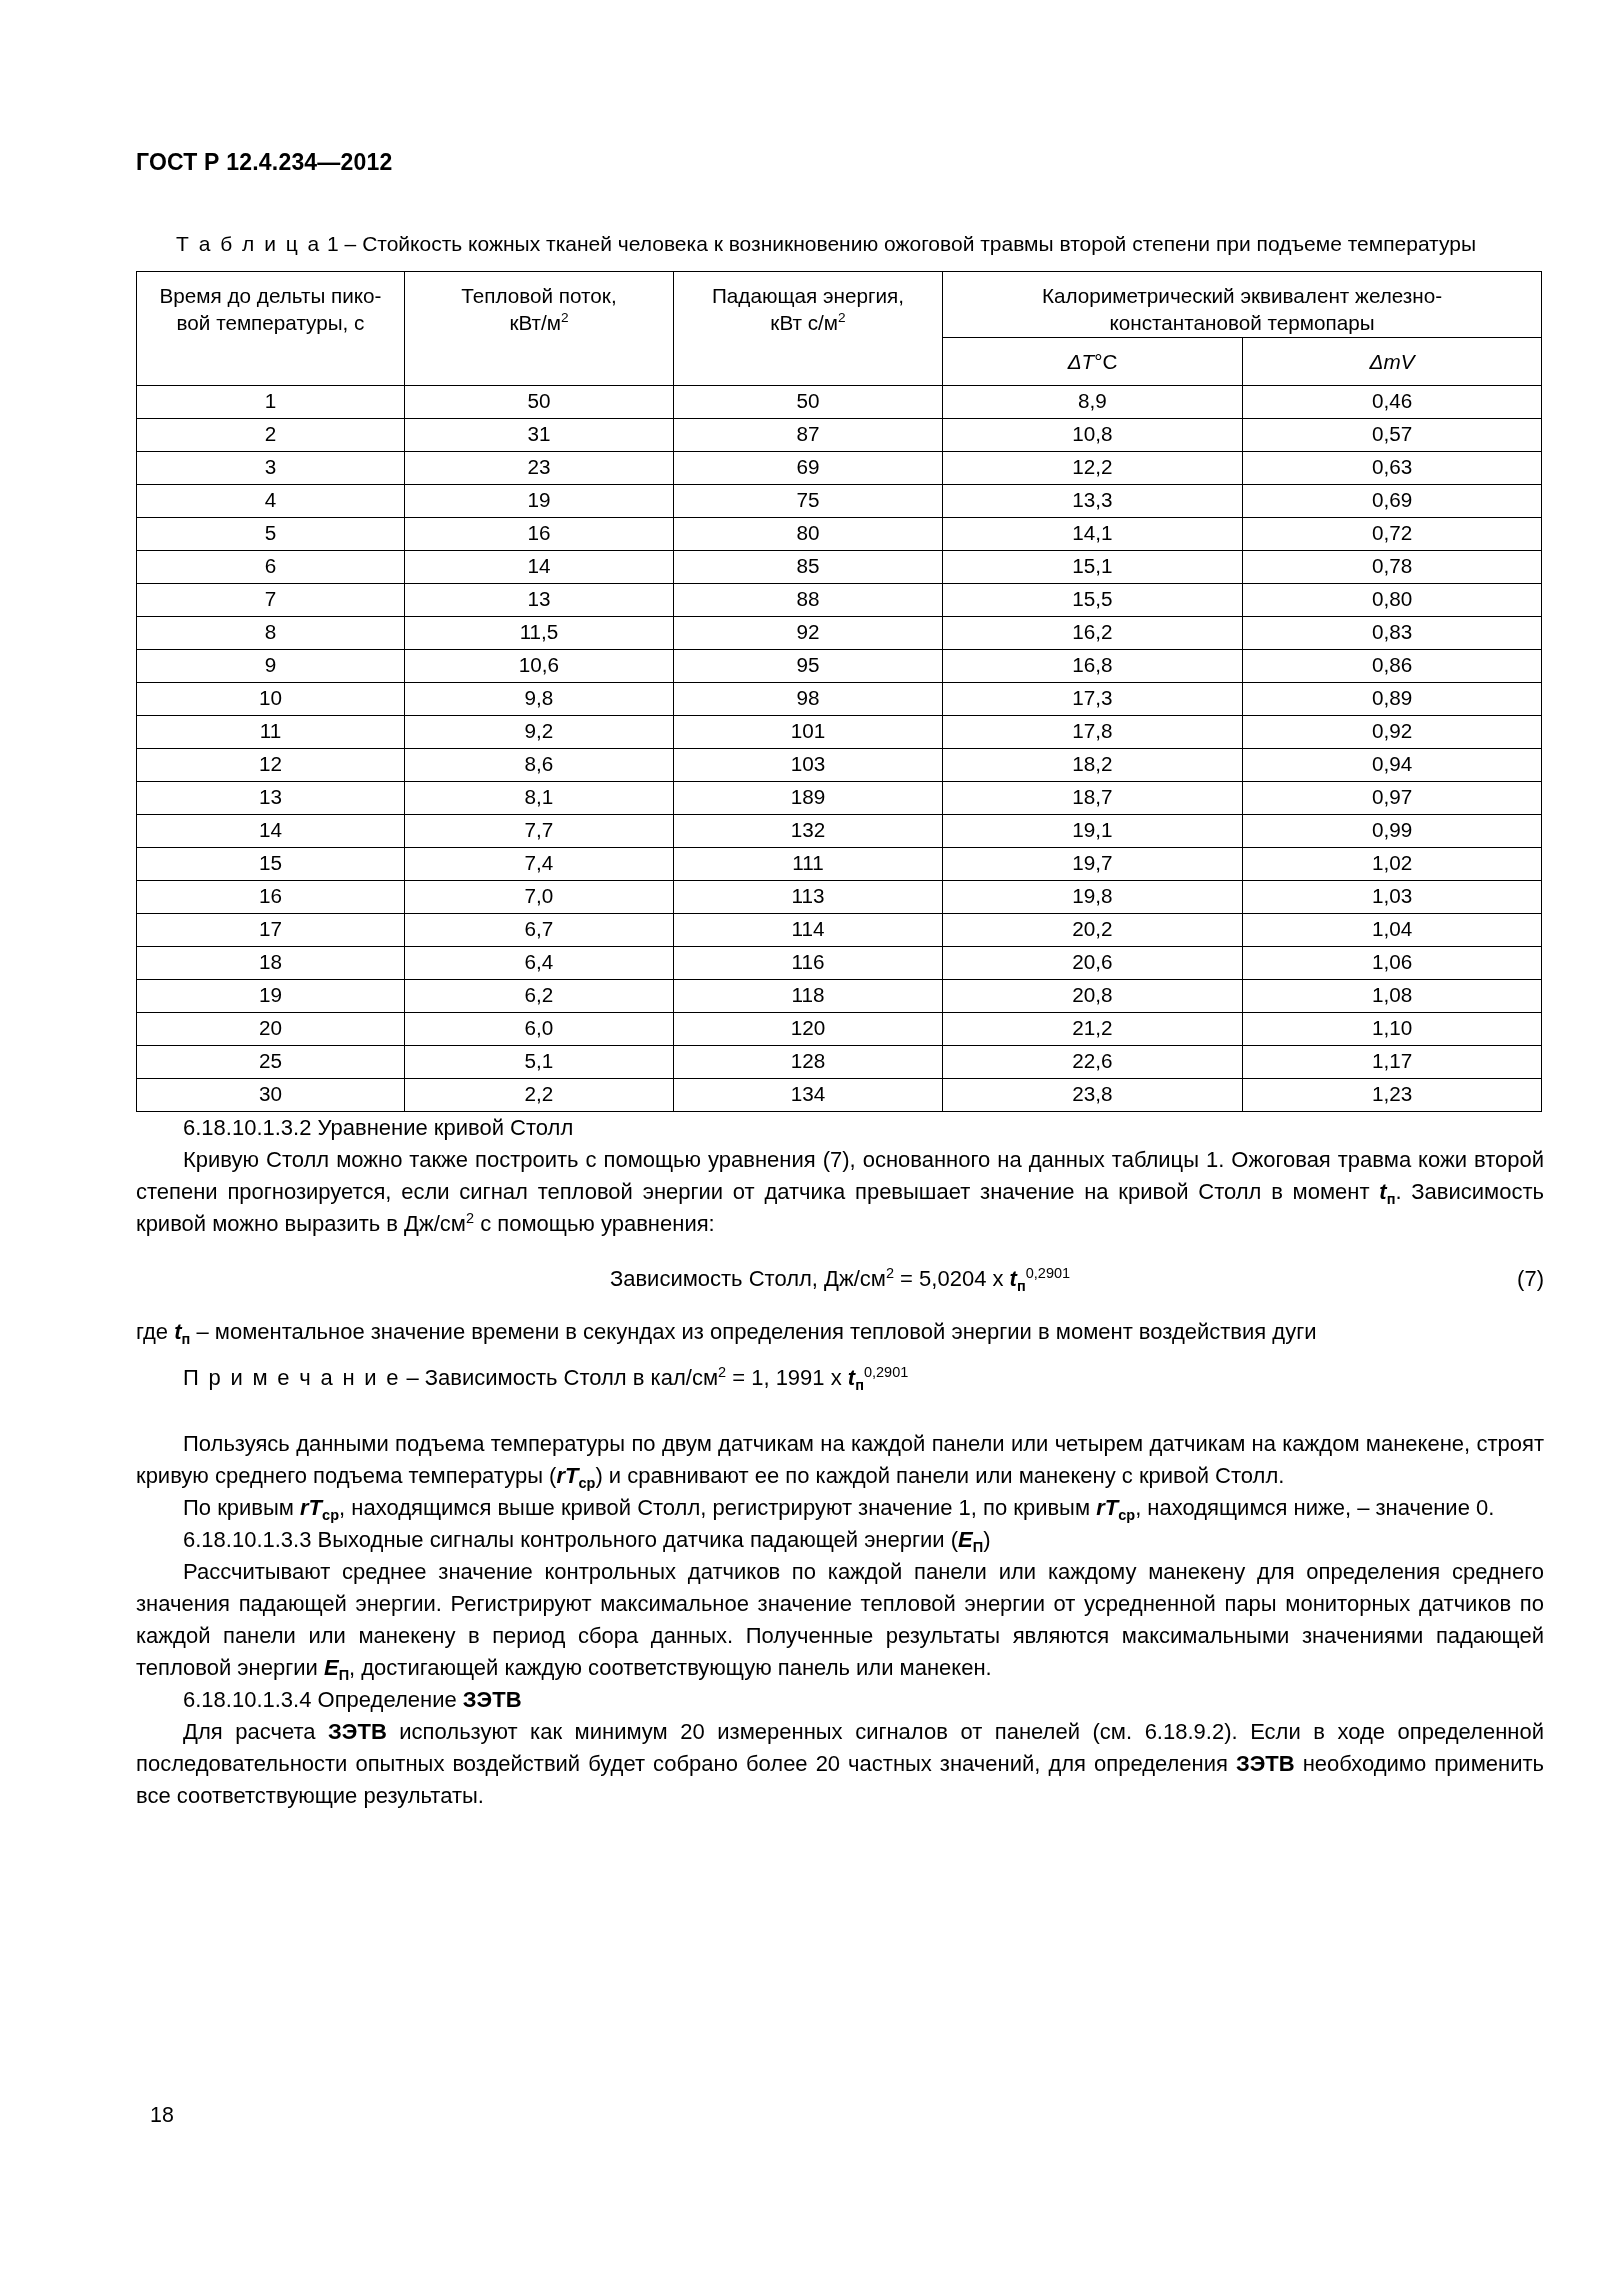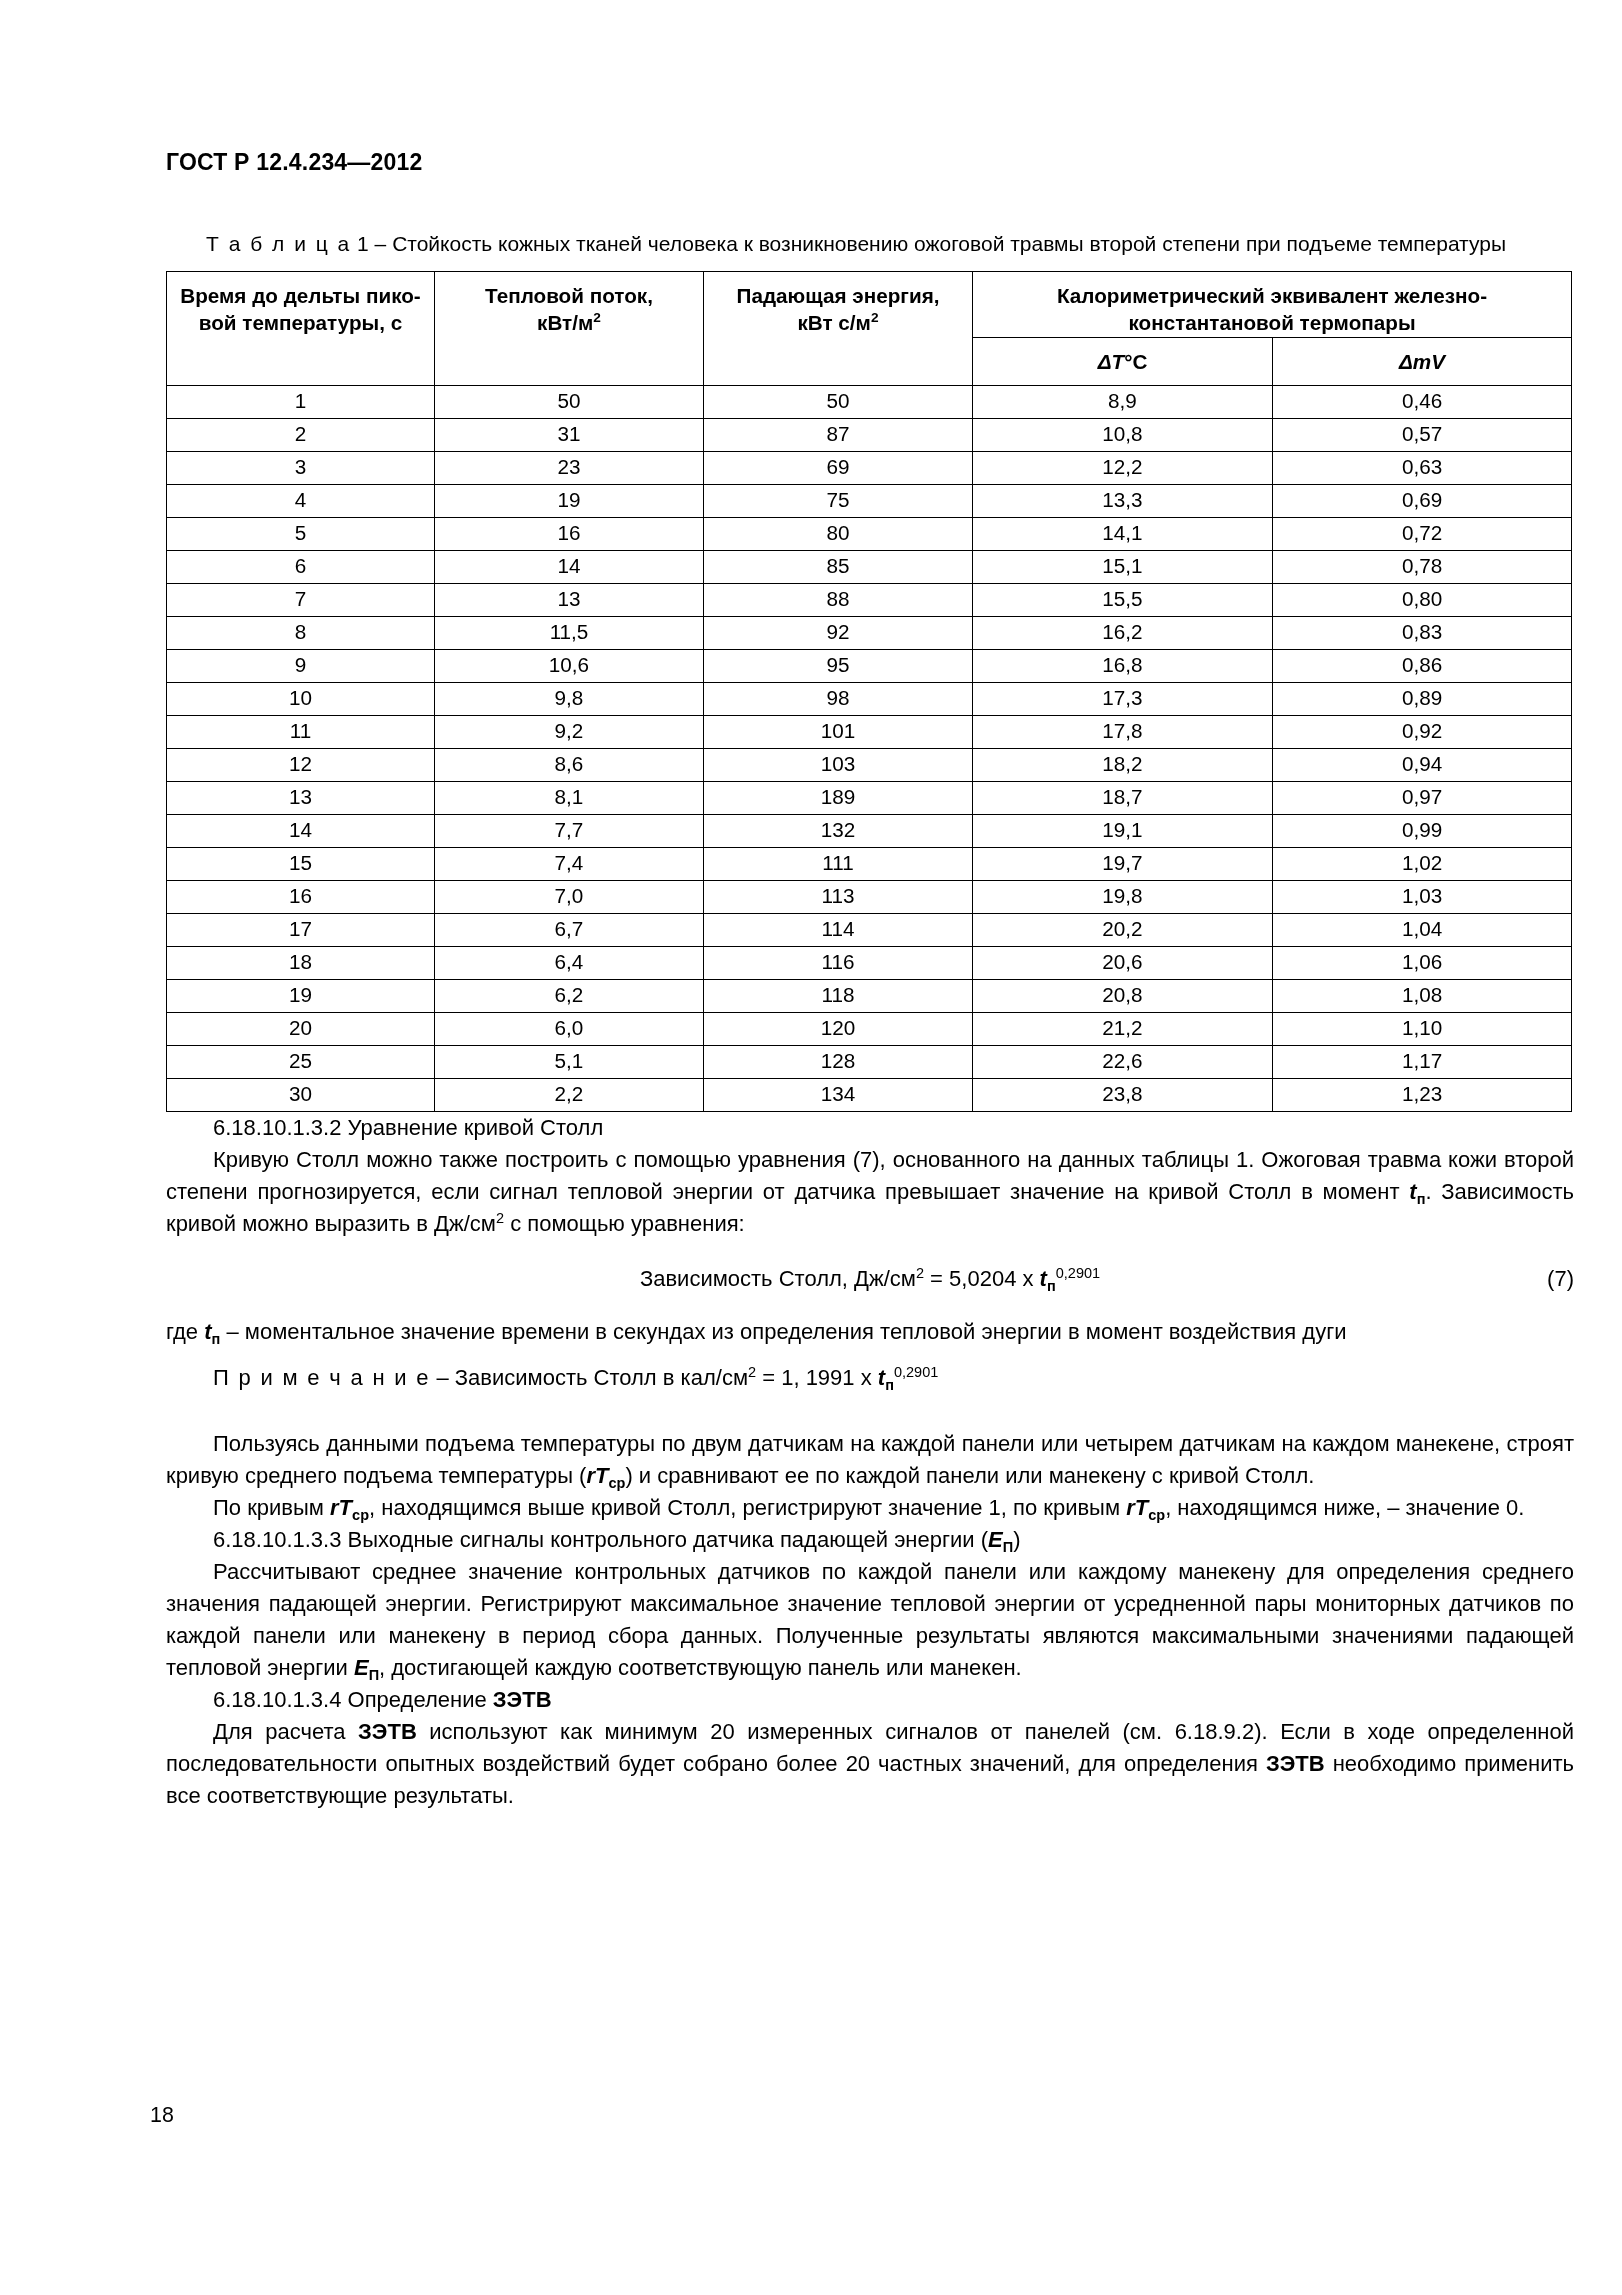--- a/index.html
+++ b/index.html
@@ -16,21 +16,21 @@
     position: relative;
     width: 1623px;
     height: 2295px;
     background: #ffffff;
     box-sizing: border-box;
     padding: 0;
     overflow: hidden;
   }
   .content {
     position: absolute;
-    left: 166px;
+    left: 136px;
     top: 0;
     width: 1408px;
   }
 
   
   .running-head {
     margin-top: 150px;
     font-size: 23px;
     font-weight: bold;
     letter-spacing: 0.2px;
@@ -58,21 +58,21 @@
     font-size: 20.7px;
   }
   table.stoll th,
   table.stoll td {
     border: 1.5px solid #000000;
     text-align: center;
     vertical-align: middle;
     padding: 0;
   }
   table.stoll thead th {
-    font-weight: bold;
+    font-weight: normal;
     line-height: 1.32;
   }
   .th-main {
     height: 95px;
     vertical-align: top !important;
     padding-top: 10px !important;
   }
   .th-group {
     height: 47px;
     vertical-align: top !important;

